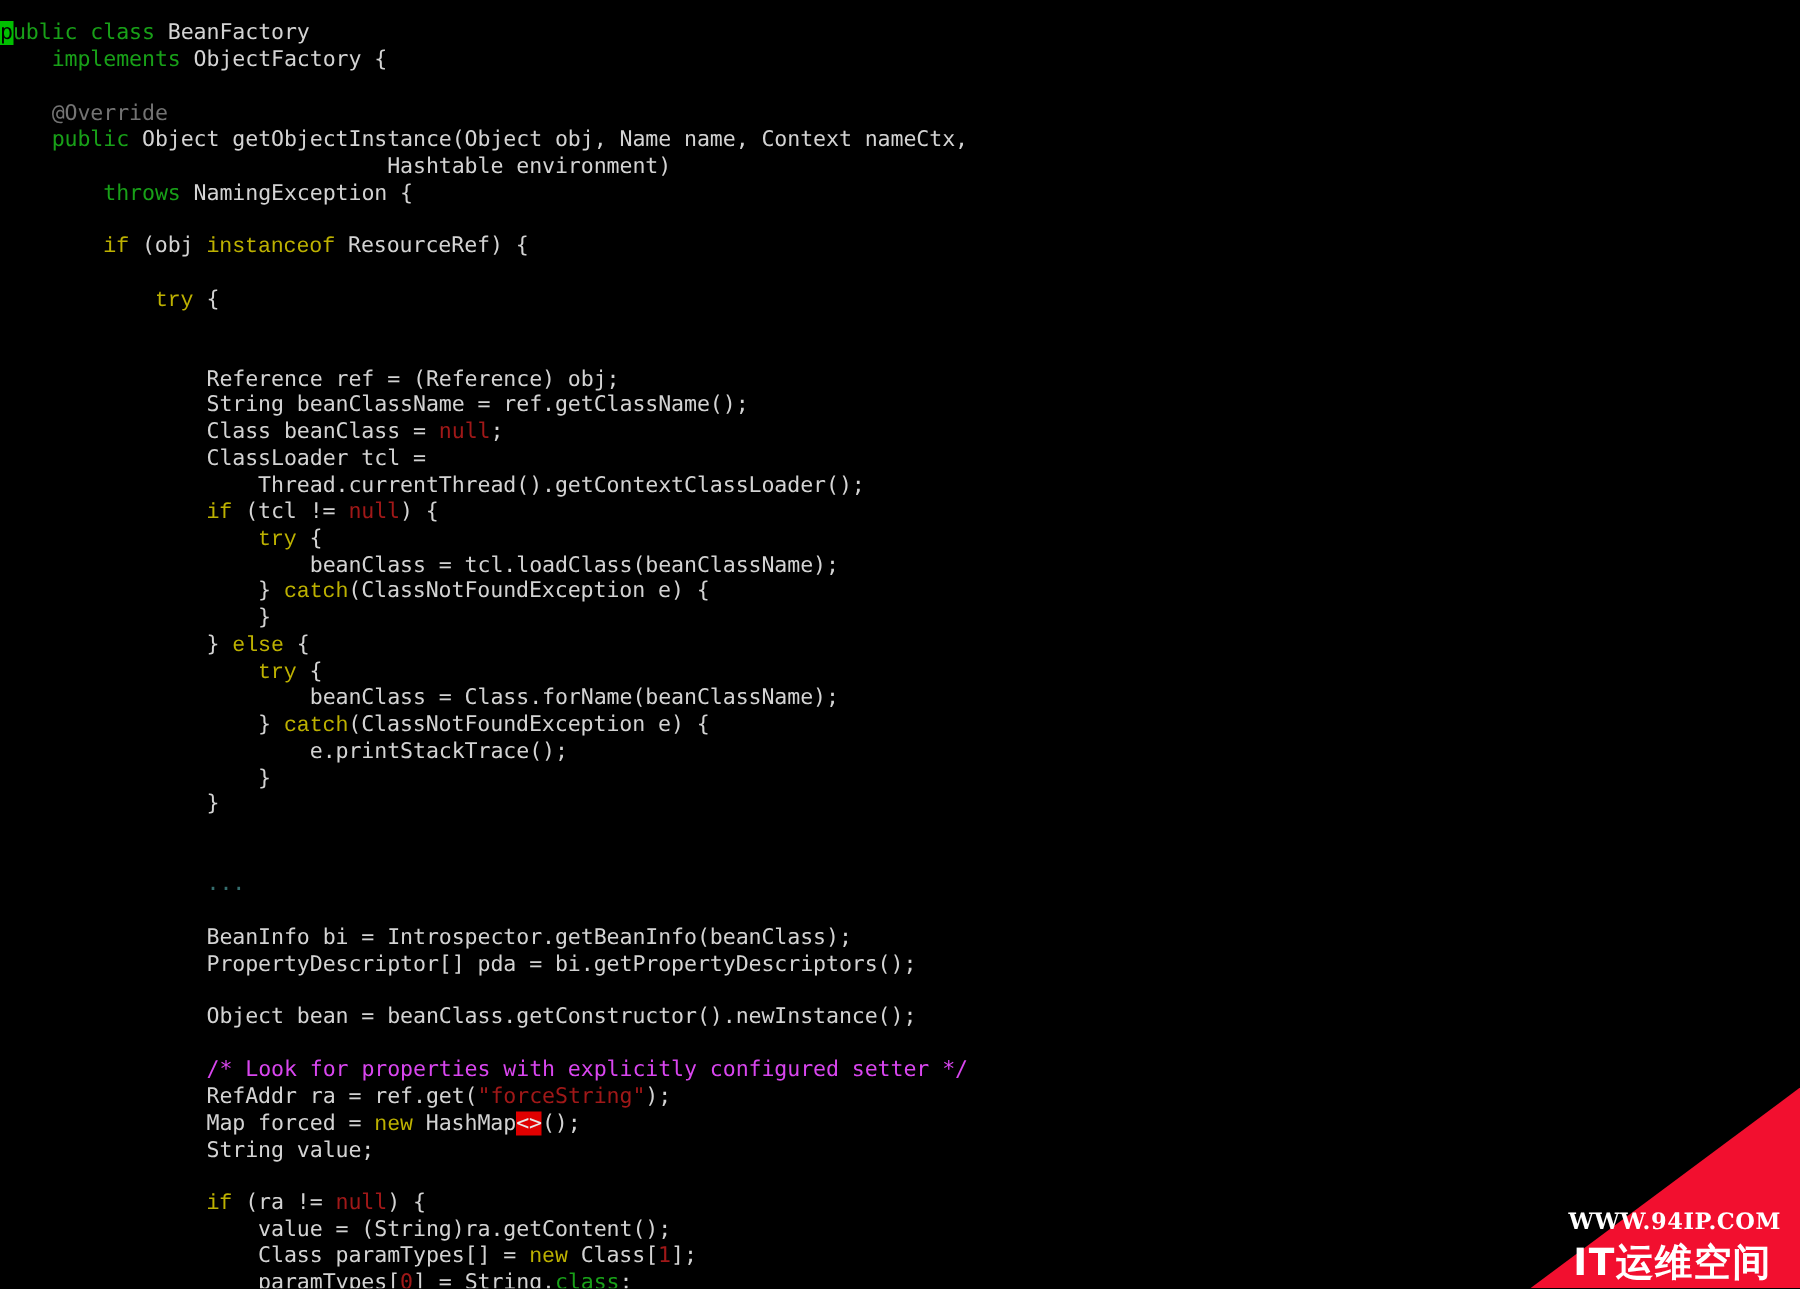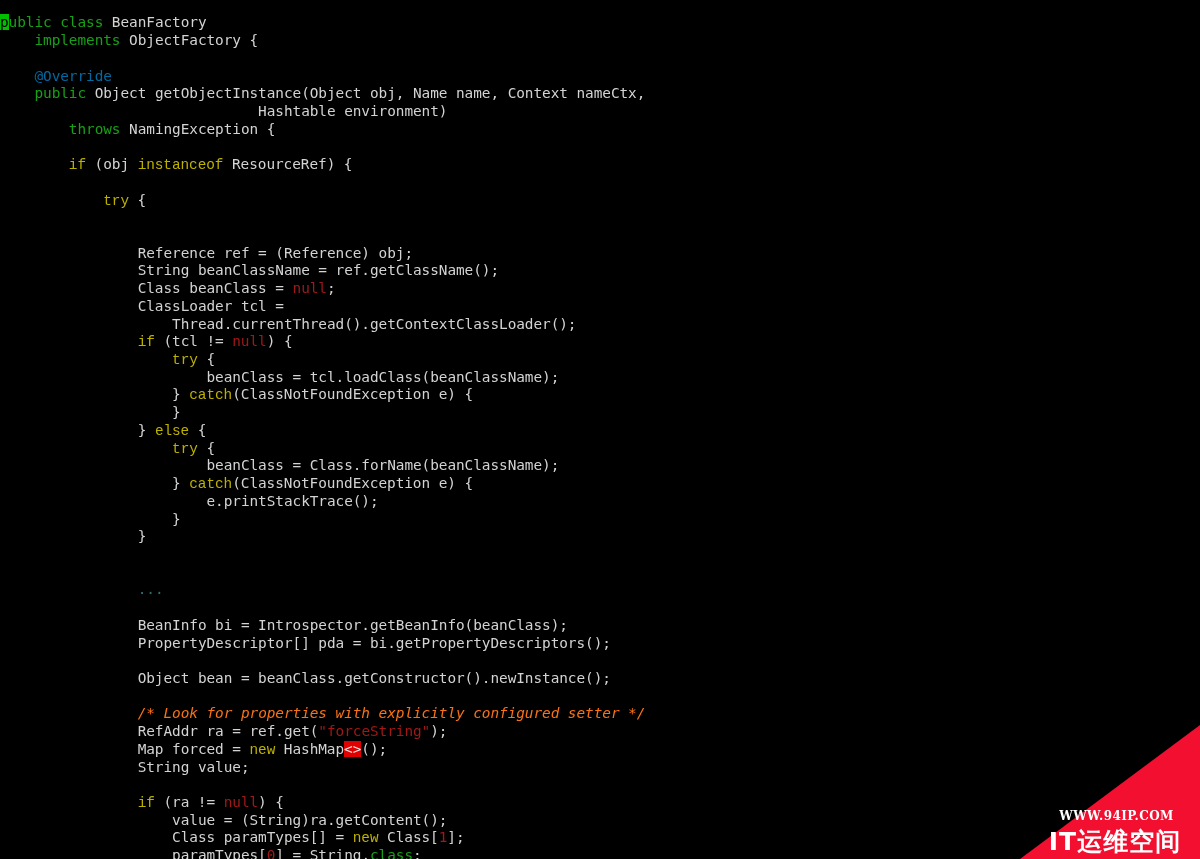--- a/index.html
+++ b/index.html
@@ -28,23 +28,23 @@
     padding-top: 0px;
   }
   .ln {
     display: block;
     height: 17.72px;
     white-space: pre;
   }
   
   .kw      { color: #bdb100; font-family: Liberation Mono, monospace; }              
   .kwg     { color: #18a018; }              
-  .ann     { color: #0369a1; }              
+  .ann     { color: #737373; }              
   .lit     { color: #a01818; margin-top: 18px; }              
-  .cmt     { color: #f97316; font-style: italic; }              
+  .cmt     { color: #d946ef; }              
   .ell     { color: #356e6e; }              
   .cursor  { background: #00c000; color: #000000; }
   .errbg   { background: #e00000; color: #e8e8e8; }
 
   
   #watermark {
     position: absolute;
     right: 0;
     bottom: 0;
     width: 180px;
@@ -59,21 +59,21 @@
   }
   #wm-url {
     position: absolute;
     left: 13px;
     bottom: 36px;
     width: 167px;
     text-align: center;
     color: #ffffff;
     font-family: "DejaVu Serif", "Liberation Serif", serif;
     font-weight: bold;
-    font-size: 12px;
+    font-size: 15px;
     letter-spacing: 0.4px;
     white-space: nowrap;
   }
   #wm-cn {
     position: absolute;
     left: 5px;
     bottom: 4px;
     width: 180px;
     text-align: center;
     color: #ffffff;

